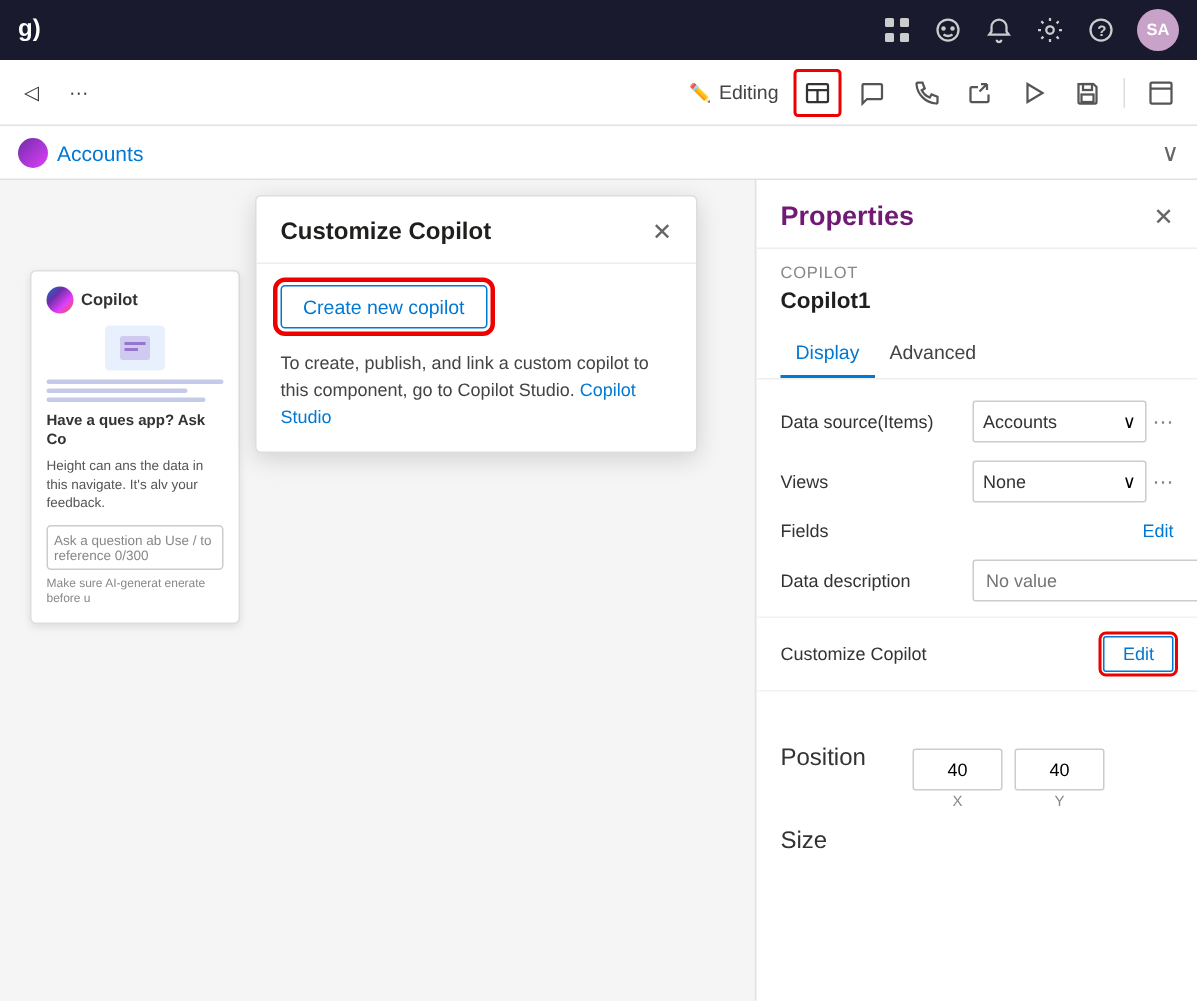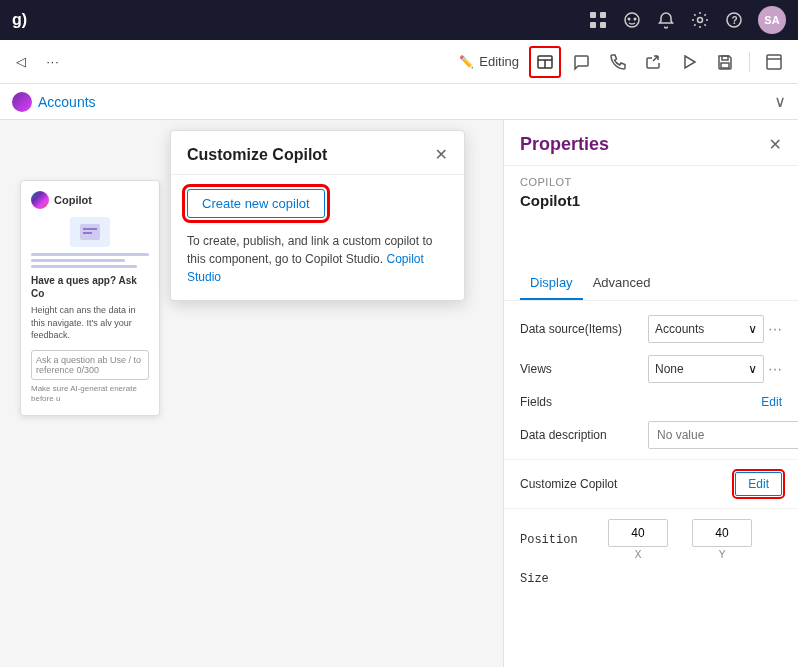--- a/index.html
+++ b/index.html
@@ -178,21 +178,20 @@
       border-bottom: 1px solid #eee;
     }
     .props-title { font-size: 18px; font-weight: 600; color: #701a75; }
     .props-close { cursor: pointer; color: #666; font-size: 16px; border: none; background: none; }
     .props-label { font-size: 11px; color: #888; text-transform: uppercase; padding: 10px 16px 2px; letter-spacing: 0.5px; }
     .props-name { font-size: 15px; font-weight: 600; color: #201f1e; padding: 2px 16px 10px; }
     .tabs-row {
       display: flex;
       border-bottom: 1px solid #eee;
       padding: 0 16px;
-      margin-top: 48px;
     }
     .tab {
       padding: 8px 10px;
       font-size: 13px;
       color: #444;
       cursor: pointer;
       border-bottom: 2px solid transparent;
     }
     .tab.active {
       color: #0078d4;
@@ -249,22 +248,22 @@
       cursor: pointer;
       outline: 2px solid #e00;
       outline-offset: 1px;
     }
     .position-row {
       display: flex;
       align-items: center;
       padding: 6px 16px;
       gap: 8px;
     }
-    .position-label { font-size: 12px; color: #333; min-width: 80px; font-family: Liberation Mono, monospace; }
-    .position-inputs { display: flex; gap: 24px; }
+    .position-label { font-size: 16px; color: #333; min-width: 80px; }
+    .position-inputs { display: flex; gap: 8px; margin-top: 28px; }
     .pos-field { display: flex; flex-direction: column; align-items: center; gap: 2px; }
     .pos-input {
       width: 60px;
       height: 28px;
       border: 1px solid #ccc;
       border-radius: 2px;
       padding: 0 6px;
       font-size: 12px;
       text-align: center;
     }

